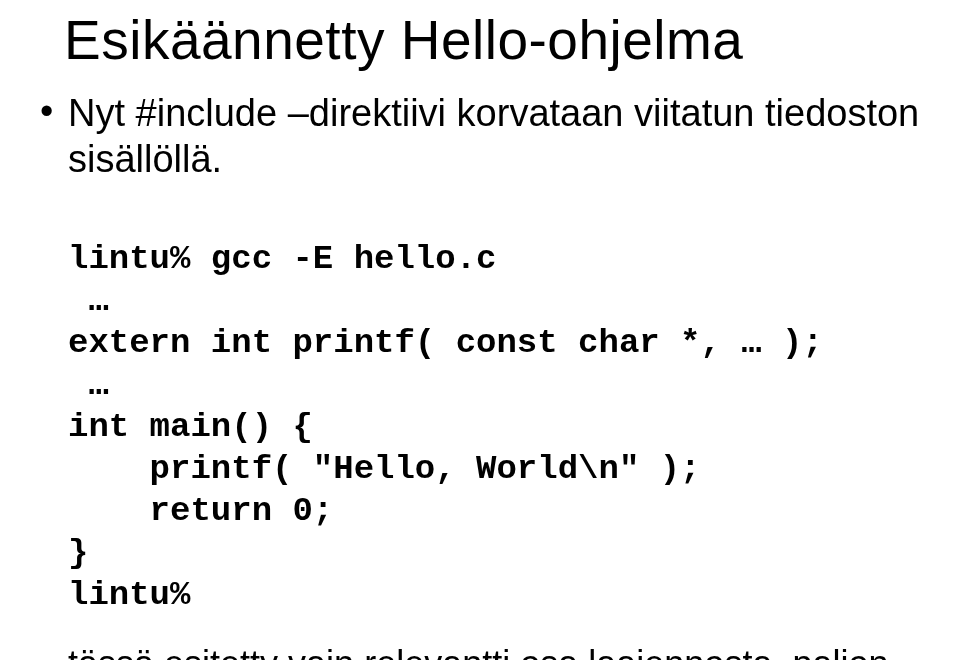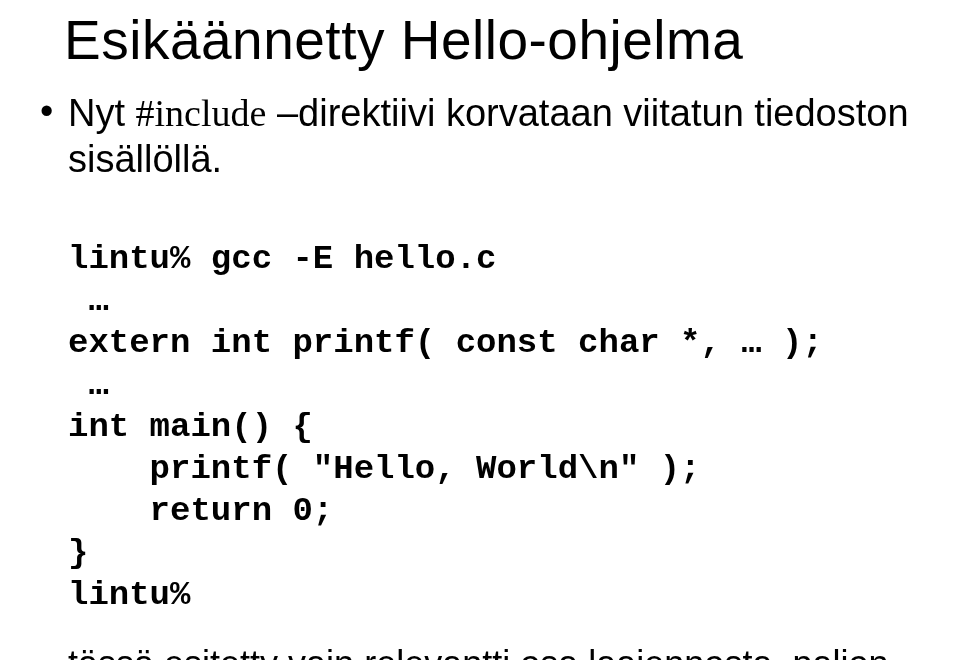--- a/index.html
+++ b/index.html
@@ -37,21 +37,21 @@
     line-height: 42px;
     width: 28px;
     flex: 0 0 28px;
     text-align: left;
   }
   .bullet-text {
     font-size: 38px;
     line-height: 46px;
   }
   .mono {
-    font-family: Liberation Serif, serif;
+    font-family: Liberation Sans, sans-serif;
   }
   .code {
     font-family: "Courier New", Courier, monospace;
     font-weight: bold;
     font-size: 34px;
     line-height: 42px;
     white-space: pre;
     margin: 14px 0 26px 28px;
   }
   .footnote {

